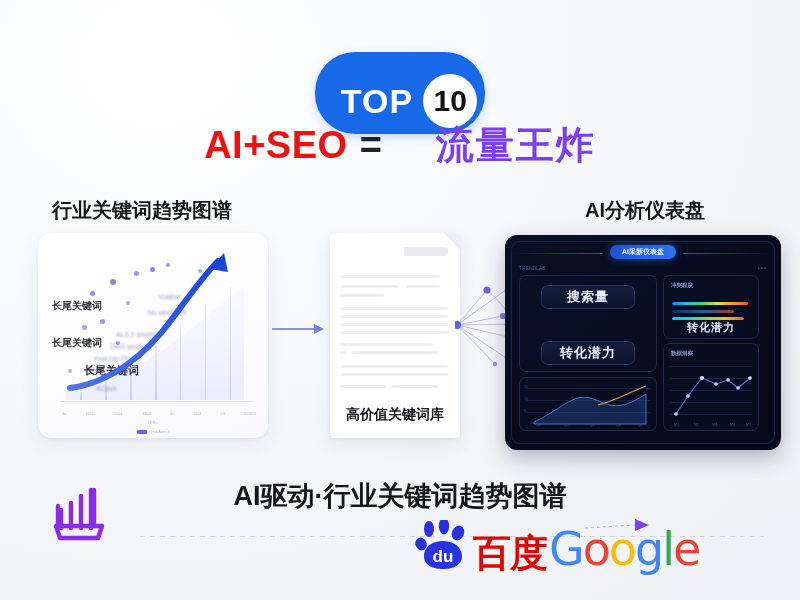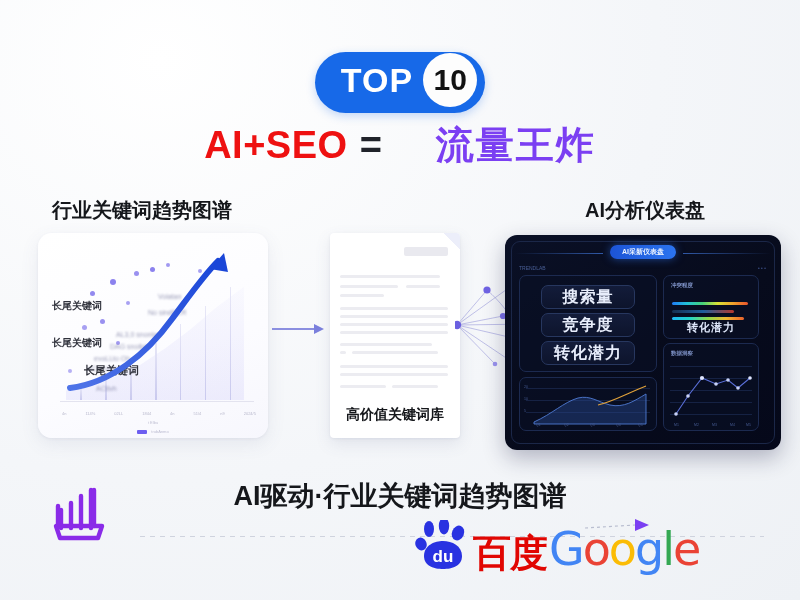--- a/index.html
+++ b/index.html
@@ -11,21 +11,21 @@
     position:relative;
     -webkit-font-smoothing:antialiased;
   }
   .stage{position:absolute;inset:0;}
 
   
   .badge-wrap{position:absolute;left:0;right:0;top:52px;display:flex;justify-content:center;}
   .badge{
     display:flex;align-items:center;gap:10px;
     background:#1769e8;border-radius:40px;
-    padding:1px 8px 6px 26px;
+    padding:22px 8px 6px 26px;
     box-shadow:0 3px 10px rgba(23,105,232,.25);
   }
   .badge-top{
     color:#ffffff;font-size:34px;font-weight:bold;letter-spacing:1px;line-height:1;
   }
   .badge-num{
     width:54px;height:54px;border-radius:50%;background:#fdfdfd;
     display:flex;align-items:center;justify-content:center;
     color:#121212;font-size:30px;font-weight:bold;line-height:1;
   }
@@ -116,21 +116,21 @@
   .p-kw{left:14px;top:40px;width:136px;height:95px;}
   .p-area{left:14px;top:142px;width:136px;height:52px;}
   .p-grad{left:158px;top:40px;width:94px;height:62px;}
   .p-line{left:158px;top:108px;width:94px;height:86px;}
   .p-label{position:absolute;left:7px;top:6px;font-size:5.5px;color:#7f93c8;font-weight:bold;filter:blur(.3px);}
   .kw-pill{
     position:absolute;left:50%;transform:translateX(-50%);
     width:92px;height:22px;border-radius:7px;
     border:1px solid #27375f;background:linear-gradient(180deg,#131c3a,#0d142c);
     display:flex;align-items:center;justify-content:center;
-    color:#e8eefc;font-size:16px;font-weight:bold;letter-spacing:1px;
+    color:#e8eefc;font-size:13px;font-weight:bold;letter-spacing:1px;
   }
   .kw-pill.a{top:9px;}
   .kw-pill.b{top:37px;}
   .kw-pill.c{top:65px;}
   .grad-bar{position:absolute;left:8px;height:3px;border-radius:2px;}
   .g1{top:26px;width:76px;background:linear-gradient(90deg,#1f7bf5,#22c2d6,#45d17a,#d8e236,#f0a32c,#e8532c);}
   .g2{top:34px;width:62px;background:linear-gradient(90deg,#16304f,#1d5f9e,#b6372c);}
   .g3{top:41px;width:72px;background:linear-gradient(90deg,#1fb9f5,#23d5c6,#8fd94b,#f2b732,#e8622c);}
   .grad-over{position:absolute;left:0;right:0;top:44px;text-align:center;
     color:#dfe8fb;font-size:11px;font-weight:bold;letter-spacing:1px;filter:blur(.35px);}
@@ -297,21 +297,20 @@
     <div class="dash-head">
       <div class="dash-hline" style="left:0;width:88px;"></div>
       <div class="dash-hline" style="right:0;width:88px;transform:scaleX(-1);"></div>
       <div class="dash-pill">AI采新仪表盘</div>
     </div>
     <div class="dash-brand">TRENDLAB</div>
     <div class="dash-dots">•••</div>
 
     <div class="panel p-kw">
       <div class="kw-pill a">搜索量</div>
-      <div class="kw-pill b">竞争度</div>
       <div class="kw-pill c">转化潜力</div>
     </div>
 
     <div class="panel p-area">
       <div class="gridline" style="top:10px;"></div>
       <div class="gridline" style="top:22px;"></div>
       <div class="gridline" style="top:34px;"></div>
       <div class="ylab" style="top:7px;">20</div>
       <div class="ylab" style="top:19px;">10</div>
       <div class="ylab" style="top:31px;">5</div>

